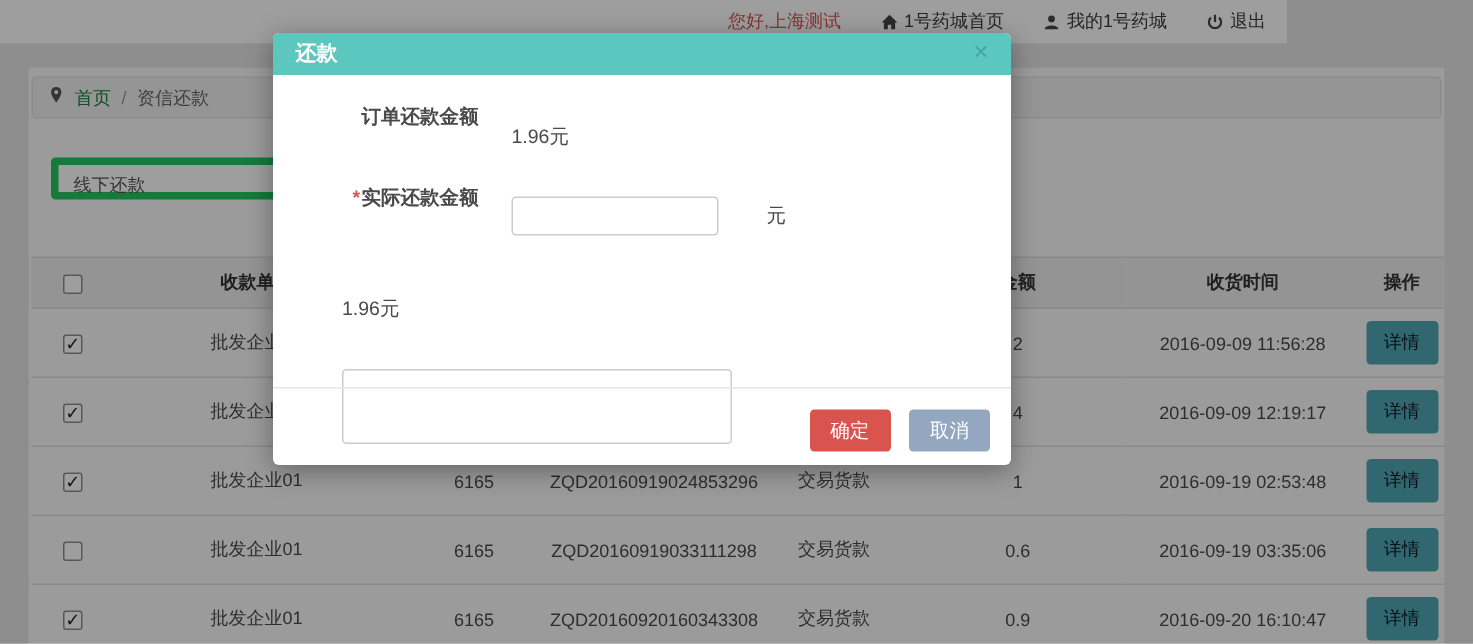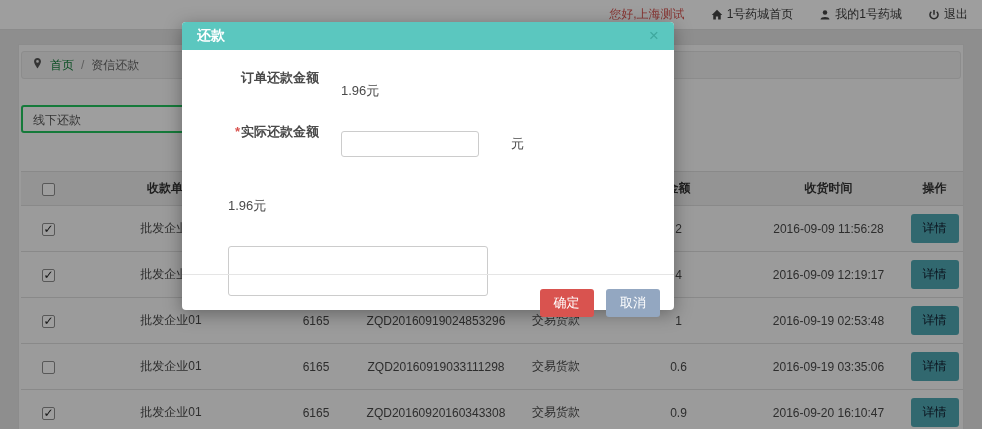--- a/index.html
+++ b/index.html
@@ -1,38 +1,38 @@
 <!DOCTYPE html>
 <html><head>
 <meta charset="utf-8">
 <style>
   * { margin:0; padding:0; box-sizing:border-box; }
   html,body { width:982px; height:429px; overflow:hidden; }
   body { font-family:"Liberation Sans","DejaVu Sans",sans-serif; background:#e6e6e6; position:relative; }
 
   
-  .topbar { position:absolute; left:0; top:0; width:982px; height:30px; background:#ffffff;
+  .topbar { position:absolute; left:0; top:0; width:858px; height:30px; background:#ffffff;
             border-bottom:1px solid #e0e0e0; display:flex; align-items:center; justify-content:flex-end;
             padding-right:14px; z-index:1; }
   .nav-item { display:flex; align-items:center; gap:4px; font-size:12px; color:#3a3a3a;
               margin-left:26px; cursor:pointer; white-space:nowrap; }
   .nav-greeting { color:#d9534f; }
   .nav-item svg { display:block; }
 
   
   .panel { position:absolute; left:18px; top:44px; width:946px; height:385px;
            background:#fafafa; border:1px solid #e2e2e2; border-bottom:none; padding:6px 2px 0 2px; z-index:1; }
 
   .breadcrumb { height:28px; background:#f0f0f0; border:1px solid #e2e2e2; border-radius:3px;
                 display:flex; align-items:center; padding:0 10px; font-size:12px; color:#666; gap:7px; }
   .breadcrumb .crumb-link { color:#15803d; cursor:pointer; }
   .breadcrumb .sep { color:#999; }
 
-  .filter-select { margin-top:26px; margin-left:0; width:250px; height:28px; background:#ffffff;
-                   border:2px solid #22c55e; border-radius:3px; font-size:12px; color:#555;
+  .filter-select { margin-top:26px; margin-left:13px; width:250px; height:28px; background:#ffffff;
+                   border:5px solid #22c55e; border-radius:3px; font-size:12px; color:#555;
                    line-height:26px; padding:0 10px; cursor:pointer; }
 
   
   table.grid { margin-top:38px; width:942px; border-collapse:collapse; table-layout:fixed; font-size:12px; }
   table.grid col.c1{width:55px;} table.grid col.c2{width:190px;} table.grid col.c3{width:100px;}
   table.grid col.c4{width:140px;} table.grid col.c5{width:100px;} table.grid col.c6{width:145px;}
   table.grid col.c7{width:155px;} table.grid col.c8{width:57px;}
   table.grid th { height:34px; background:#efefef; border-top:1px solid #dddddd; border-bottom:1px solid #dddddd;
                   font-weight:bold; color:#333; text-align:center; }
   table.grid td { height:46px; border-bottom:1px solid #dddddd; text-align:center; color:#4a4a4a;
@@ -58,21 +58,21 @@
   .m-label .req { color:#d9534f; margin-right:1px; font-weight:bold; }
   .m-content { margin-left:22px; display:flex; align-items:center; color:#4a4a4a; padding-top:5px;margin-top:13px; }
   .m-row.r1 { margin-bottom:18px; }
   .m-row.r2 { margin-bottom:22px; }
   .m-row.r2 .m-content, .m-row.r4 .m-content { padding-top:0; }
   .m-input { width:138px; height:26px; border:1px solid #cccccc; border-radius:3px; padding:0 6px;
              font-size:13px; font-family:inherit; color:#333; }
   .m-unit { margin-left:32px; color:#4a4a4a; }
   .m-textarea { width:260px; height:50px; border:1px solid #cccccc; border-radius:3px; padding:4px 6px;
                 font-size:13px; font-family:inherit; color:#333; resize:none; }
-  .modal-footer { position:absolute; left:0; bottom:0; width:100%; height:36px;
+  .modal-footer { position:absolute; left:0; bottom:0; width:100%; height:52px;
                   border-top:1px solid #e5e5e5; text-align:right; padding:14px 14px 0 0; }
   .btn { display:inline-block; border:none; border-radius:3px; padding:5px 14px; font-size:13px;
          color:#ffffff; cursor:pointer; font-family:inherit; }
   .btn-confirm { background:#d9534f; }
   .btn-cancel { background:#93a7c1; margin-left:8px; }
 </style>
 </head>
 <body>
 
 <div class="topbar">

